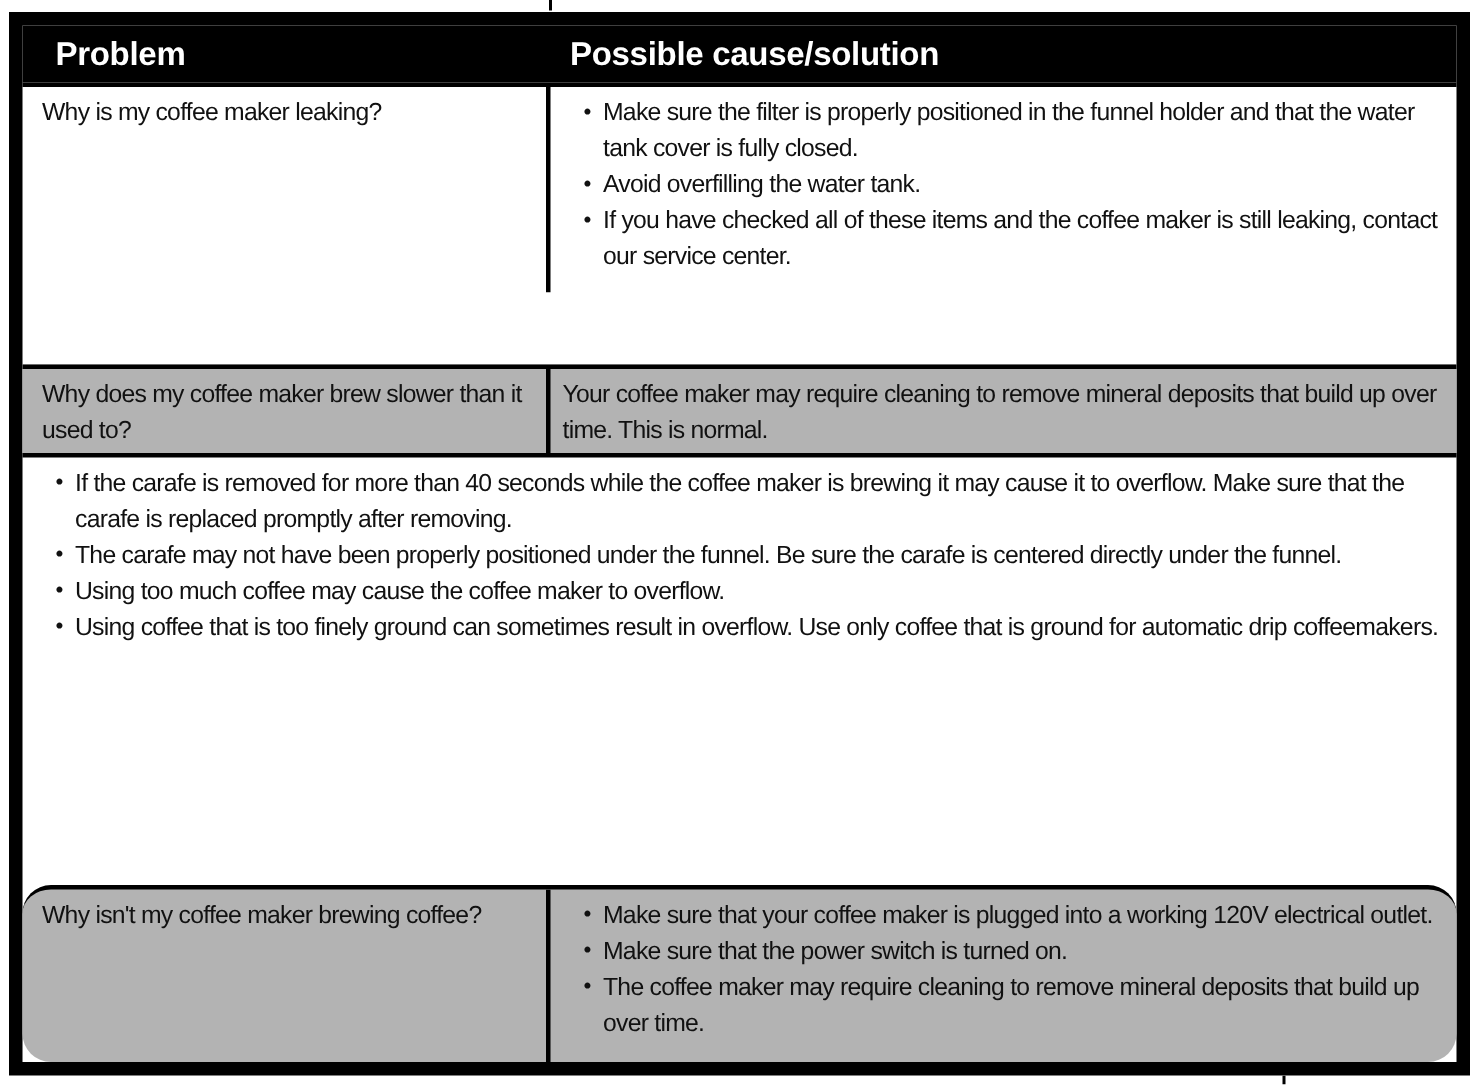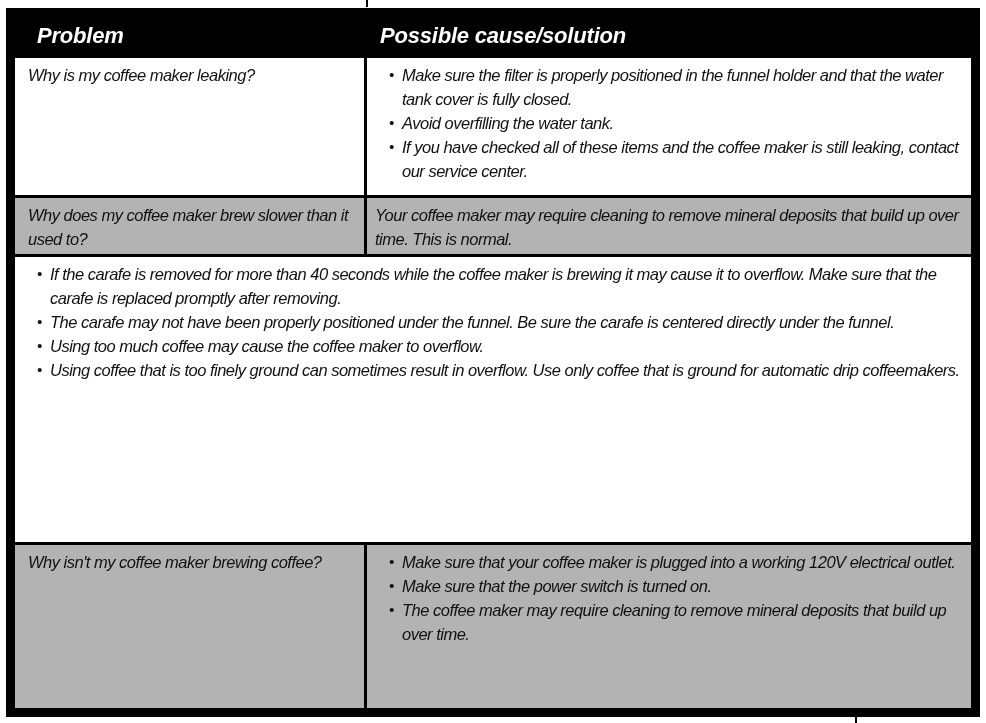--- a/index.html
+++ b/index.html
@@ -3,21 +3,21 @@
 <meta charset="utf-8">
 <style>
   :root {
     --header-bg: #000000;
     --header-text: #ffffff;
     --shaded-row-bg: #b3b3b3;
     --body-text: #111111;
     --border-color: #000000;
     --page-bg: #ffffff;
   }
-  * { margin: 0; padding: 0; box-sizing: border-box; font-style: italic; }
+  * { margin: 0; padding: 0; box-sizing: border-box; }
   html, body {
     width: 986px; height: 723px;
     background: var(--page-bg);
     font-family: "Liberation Sans", "DejaVu Sans", sans-serif;
     color: var(--body-text);
     overflow: hidden;
   }
   .page { position: relative; width: 986px; height: 723px; background: var(--page-bg); }
 
   .crop-mark { position: absolute; width: 2px; background: var(--border-color); }
@@ -44,23 +44,23 @@
   .hcell-solution { flex: 1; padding-left: 10px; }
 
   .row {
     display: flex;
     border-top: 3px solid var(--border-color);
     overflow: hidden;
     font-size: 16.5px; line-height: 24px; letter-spacing: -0.5px;
   }
   .row.shaded { background: var(--shaded-row-bg); }
   .row-1 { flex: 0 0 140px; }
-  .row-2 { flex: 0 0 59px; }
+  .row-2 { flex: 0 0 59px; margin-top: 48px; }
   .row-3 { flex: 0 0 288px; }
-  .row-4 { flex: 1 1 auto; }
+  .row-4 { flex: 1 1 auto; border-radius: 19px; }
 
   .cell-problem {
     width: 352px; flex: 0 0 352px;
     border-right: 3px solid var(--border-color);
     padding: 5px 14px 16px 13px;
   }
   .cell-solution { flex: 1; padding: 5px 8px 0 8px; }
 
   .plain-text { padding-right: 4px; }
 

